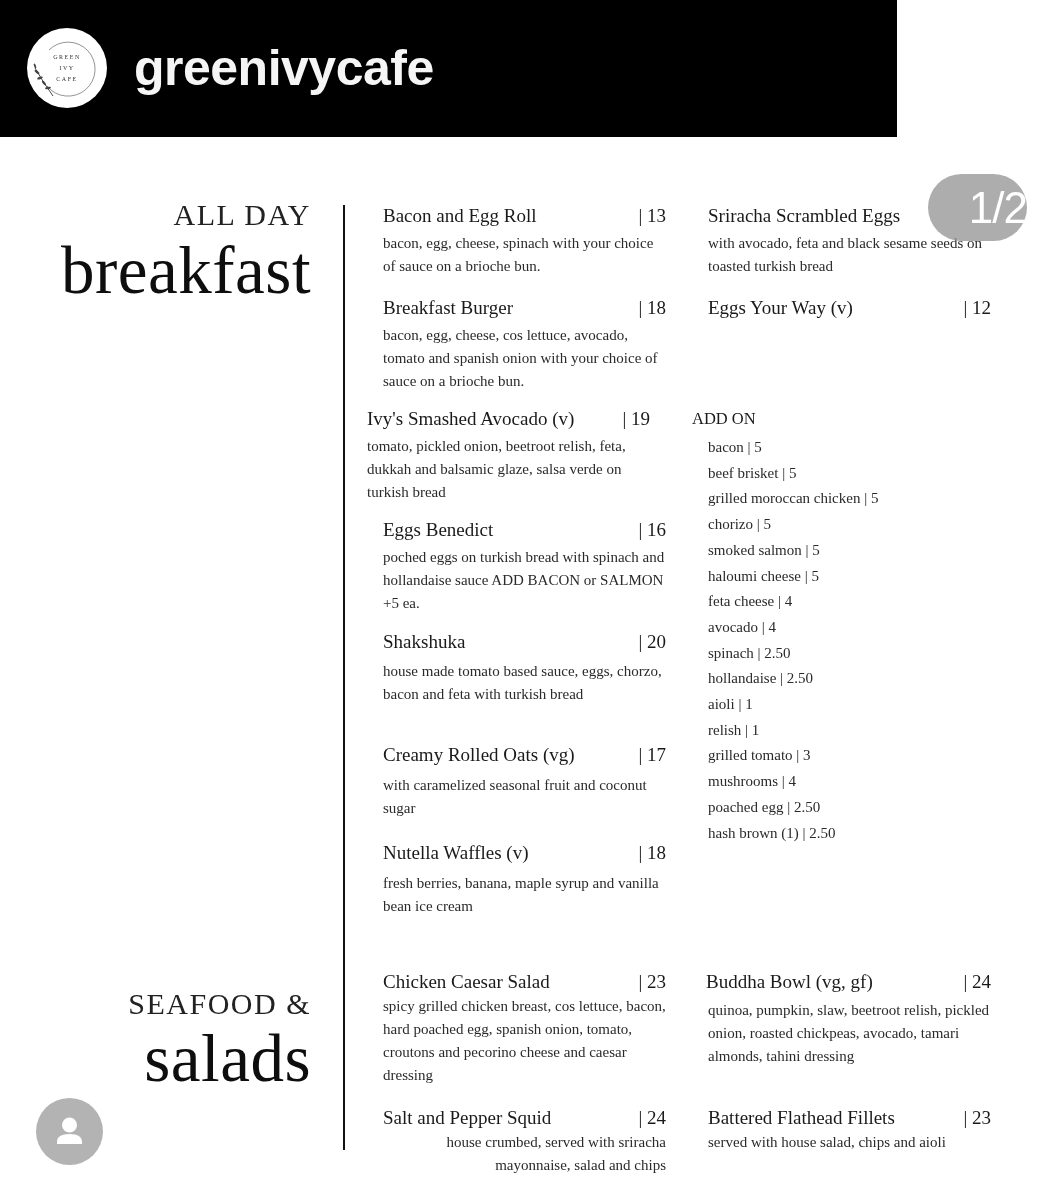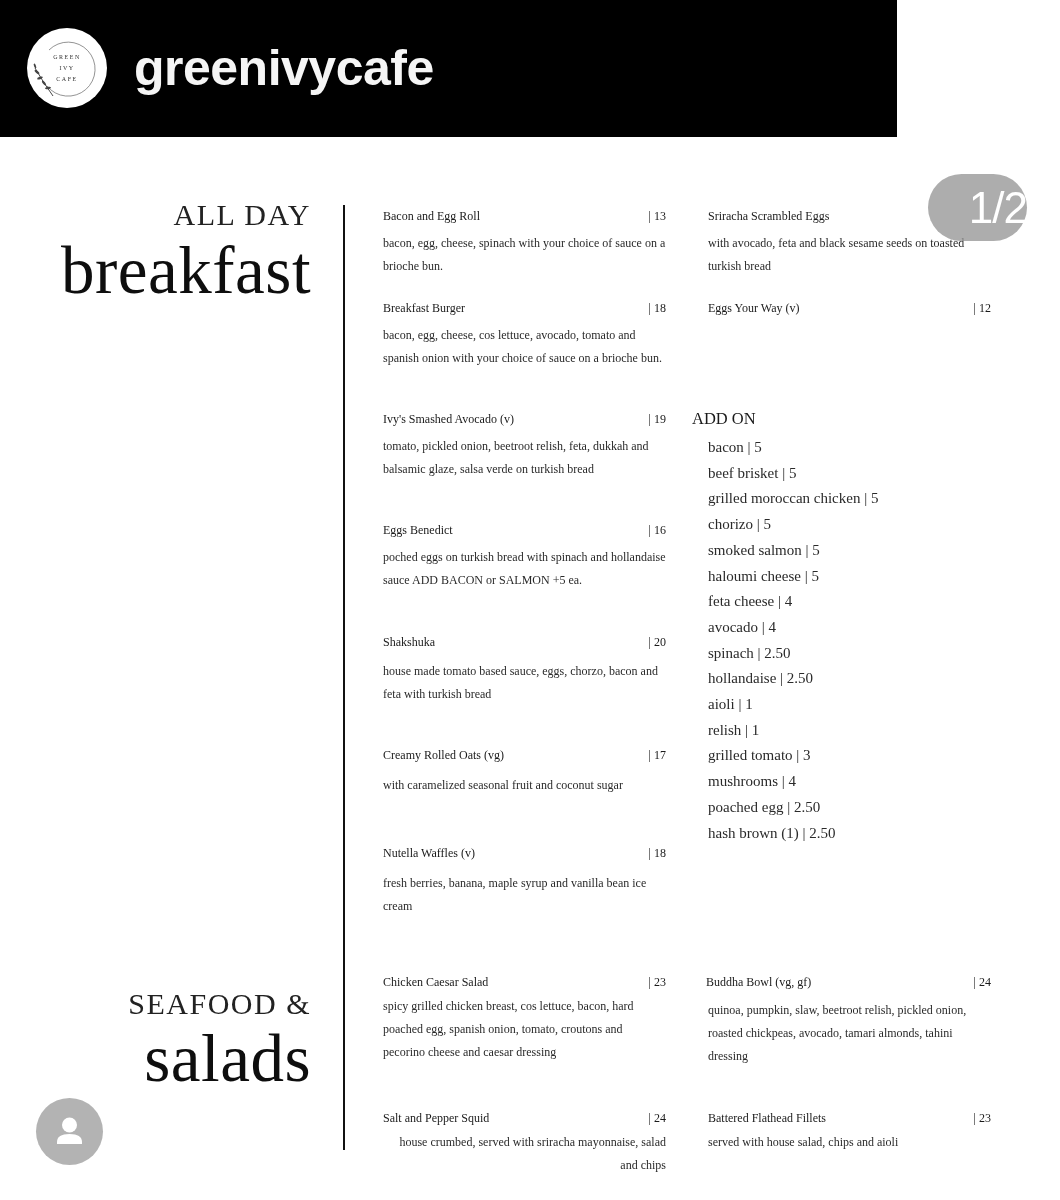--- a/index.html
+++ b/index.html
@@ -20,24 +20,24 @@
 
     
     .divider { position: absolute; left: 343px; top: 205px; width: 2px; height: 945px; background: #111; }
 
     
     .sec-small { position: absolute; right: 749px; font-family: "Liberation Serif", serif; font-weight: 400; color: #222; letter-spacing: 1.5px; white-space: nowrap; text-align: right; }
     .sec-big { position: absolute; right: 749px; font-family: "Liberation Serif", serif; font-weight: 400; color: #0e0e0e; letter-spacing: 0.5px; white-space: nowrap; text-align: right; }
 
     
     .item { position: absolute; width: 283px; }
-    .item-head { display: flex; justify-content: space-between; align-items: baseline; font-size: 12px; line-height: 20px; color: #1a1a1a; font-family: "Liberation Serif", serif; }
+    .item-head { display: flex; justify-content: space-between; align-items: baseline; font-size: 19px; line-height: 20px; color: #1a1a1a; font-family: "Liberation Serif", serif; }
     .item-name { white-space: nowrap; }
     .item-price { white-space: nowrap; }
-    .item-desc { font-family: "Liberation Serif", serif; font-size: 12px; line-height: 23px; color: #2a2a2a; margin-top: 6px; }
+    .item-desc { font-family: "Liberation Serif", serif; font-size: 15px; line-height: 23px; color: #2a2a2a; margin-top: 6px; }
 
     .addon-title { position: absolute; left: 692px; top: 409px; font-family: "Liberation Serif", serif; font-size: 16.5px; line-height: 20px; color: #1a1a1a; }
     .addon-list { position: absolute; left: 708px; top: 435px; list-style: none; }
     .addon-list li { font-family: "Liberation Serif", serif; font-size: 15px; line-height: 25.7px; color: #2a2a2a; white-space: nowrap; }
 
     
     .avatar { position: absolute; left: 36px; top: 1098px; width: 67px; height: 67px; border-radius: 50%; background: #b3b3b3; cursor: pointer; }
     .avatar svg { position: absolute; left: 0; top: 0; }
   </style>
 </head>
@@ -83,21 +83,21 @@
     </div>
   <div class="item-desc">bacon, egg, cheese, spinach with your choice of sauce on a brioche bun.</div>
 </div>
 <div class="item" style="left:383px; top:298px;">
   <div class="item-head">
       <span class="item-name">Breakfast Burger</span>
       <span class="item-price">| 18</span>
     </div>
   <div class="item-desc">bacon, egg, cheese, cos lettuce, avocado, tomato and spanish onion with your choice of sauce  on a brioche bun.</div>
 </div>
-<div class="item" style="left:383px; top:409px;">
+<div class="item" style="left:367px; top:409px;">
   <div class="item-head">
       <span class="item-name">Ivy's Smashed Avocado (v)</span>
       <span class="item-price">| 19</span>
     </div>
   <div class="item-desc">tomato, pickled onion, beetroot relish, feta, dukkah and balsamic glaze, salsa verde on turkish bread</div>
 </div>
 <div class="item" style="left:383px; top:520px;">
   <div class="item-head">
       <span class="item-name">Eggs Benedict</span>
       <span class="item-price">| 16</span>

